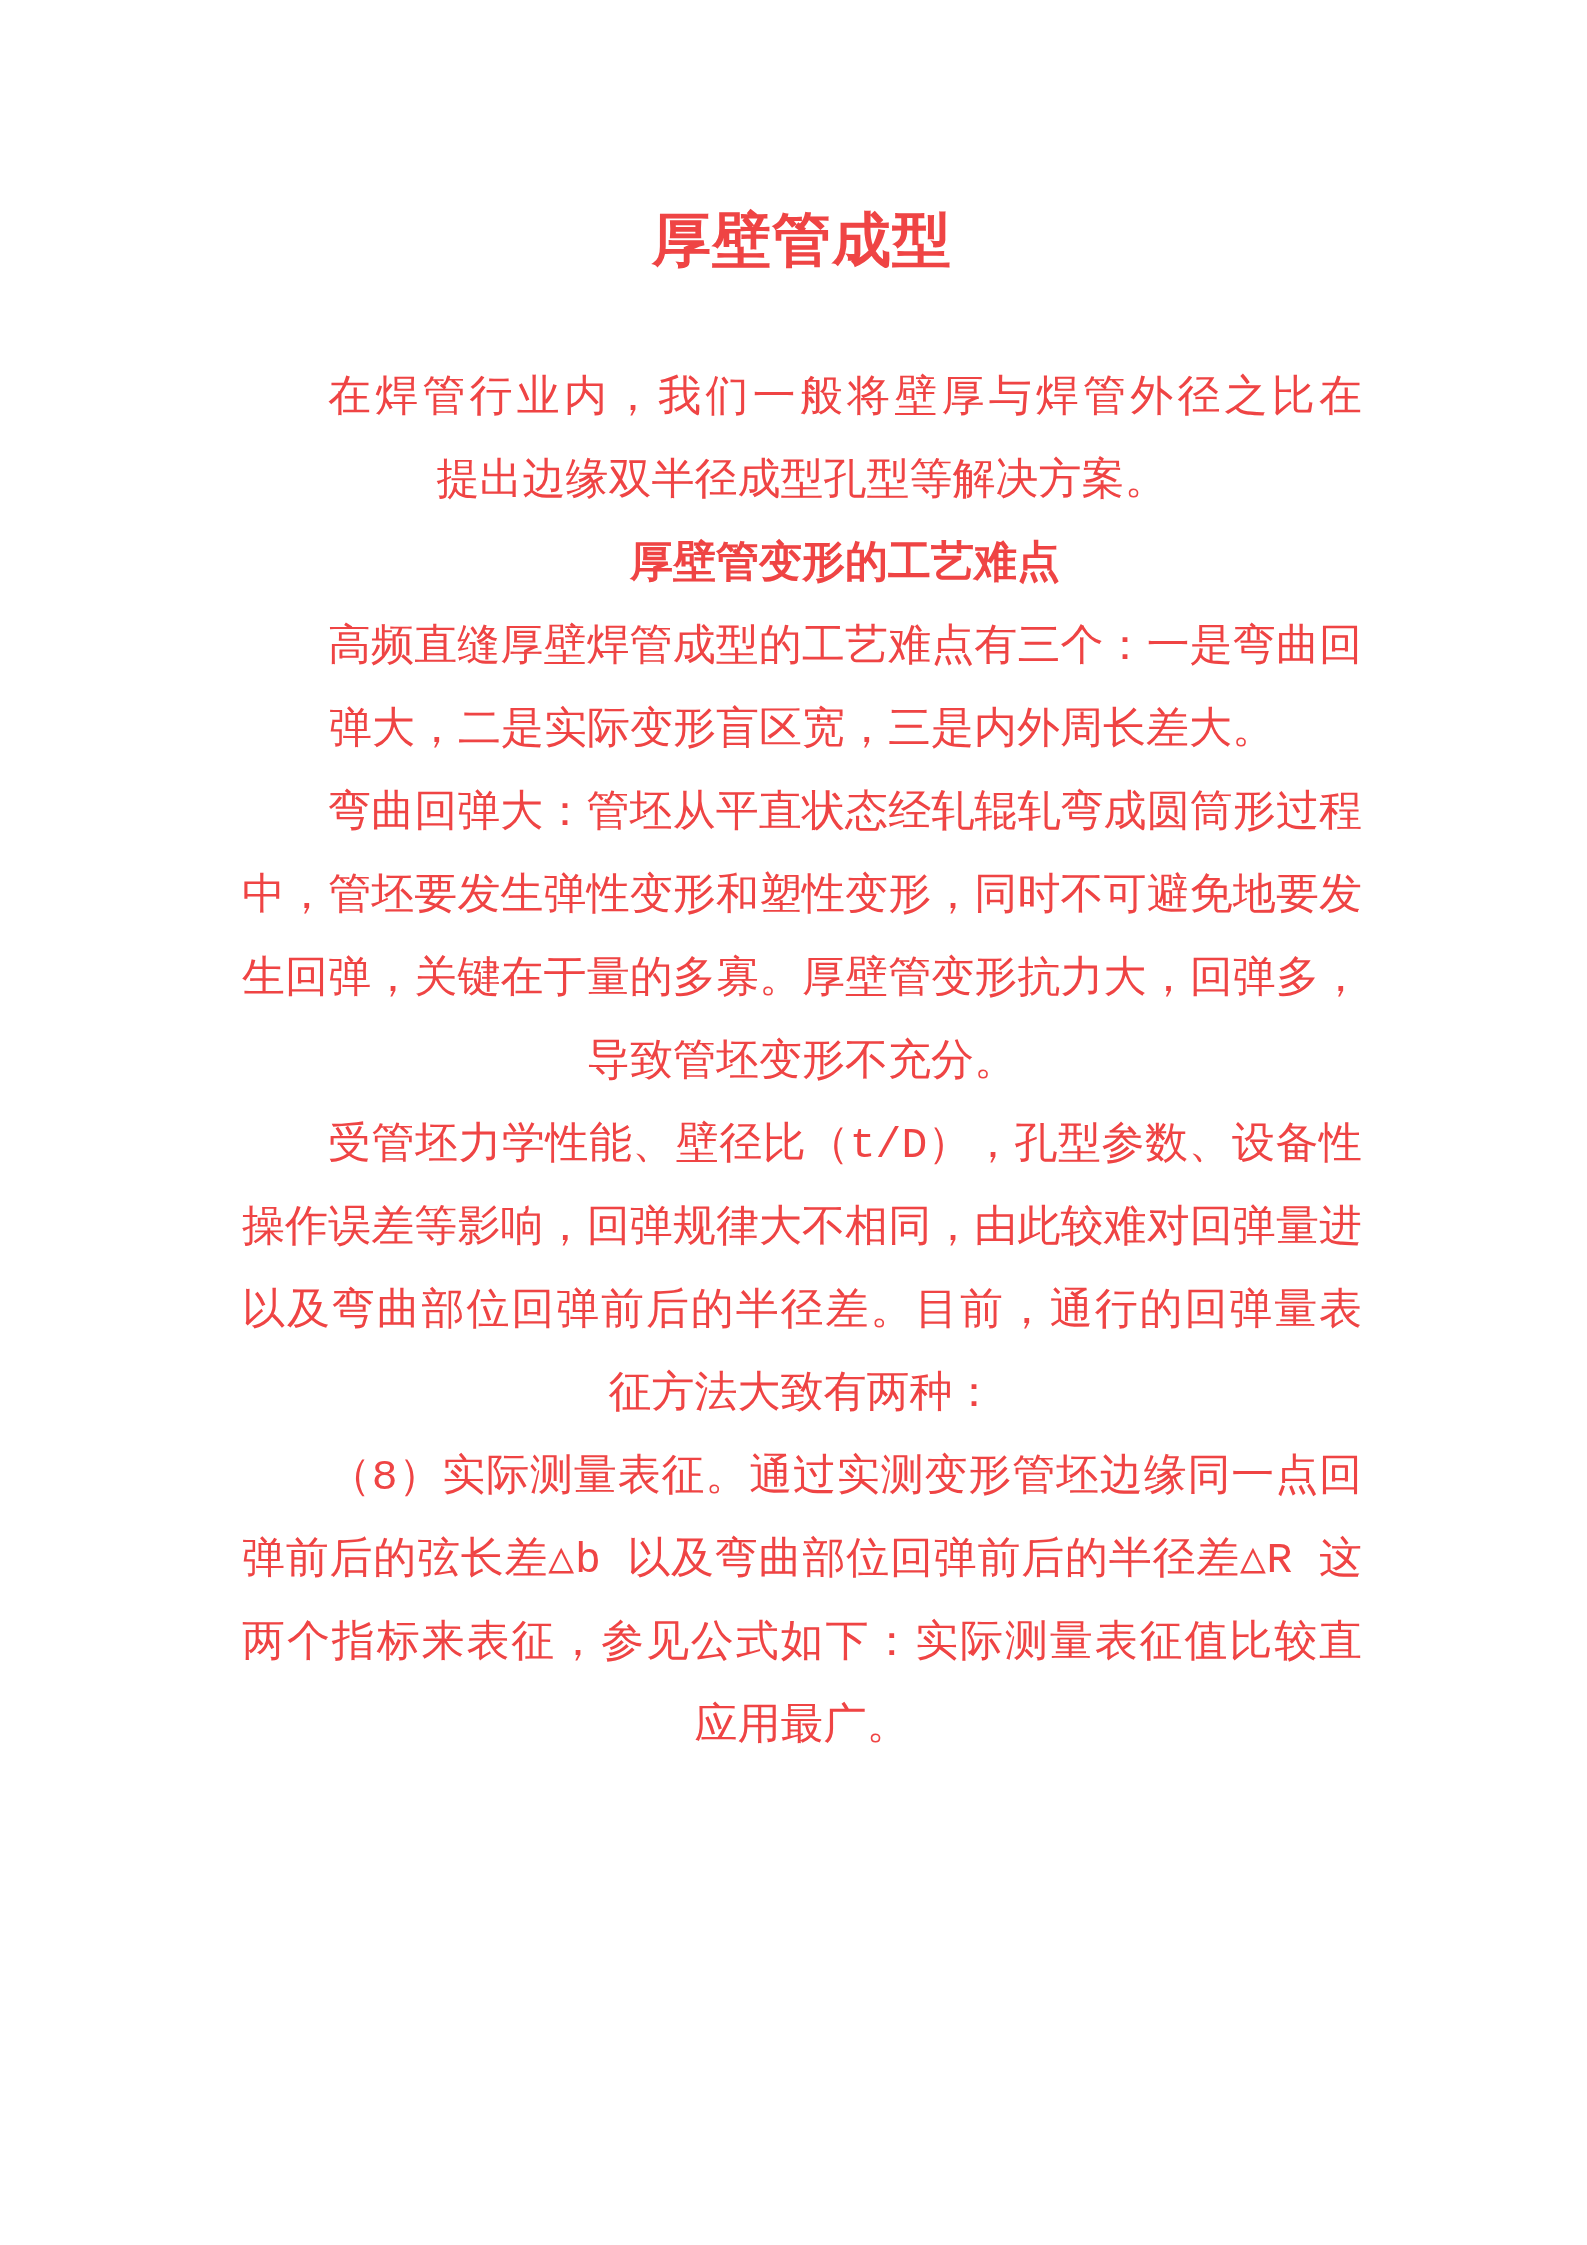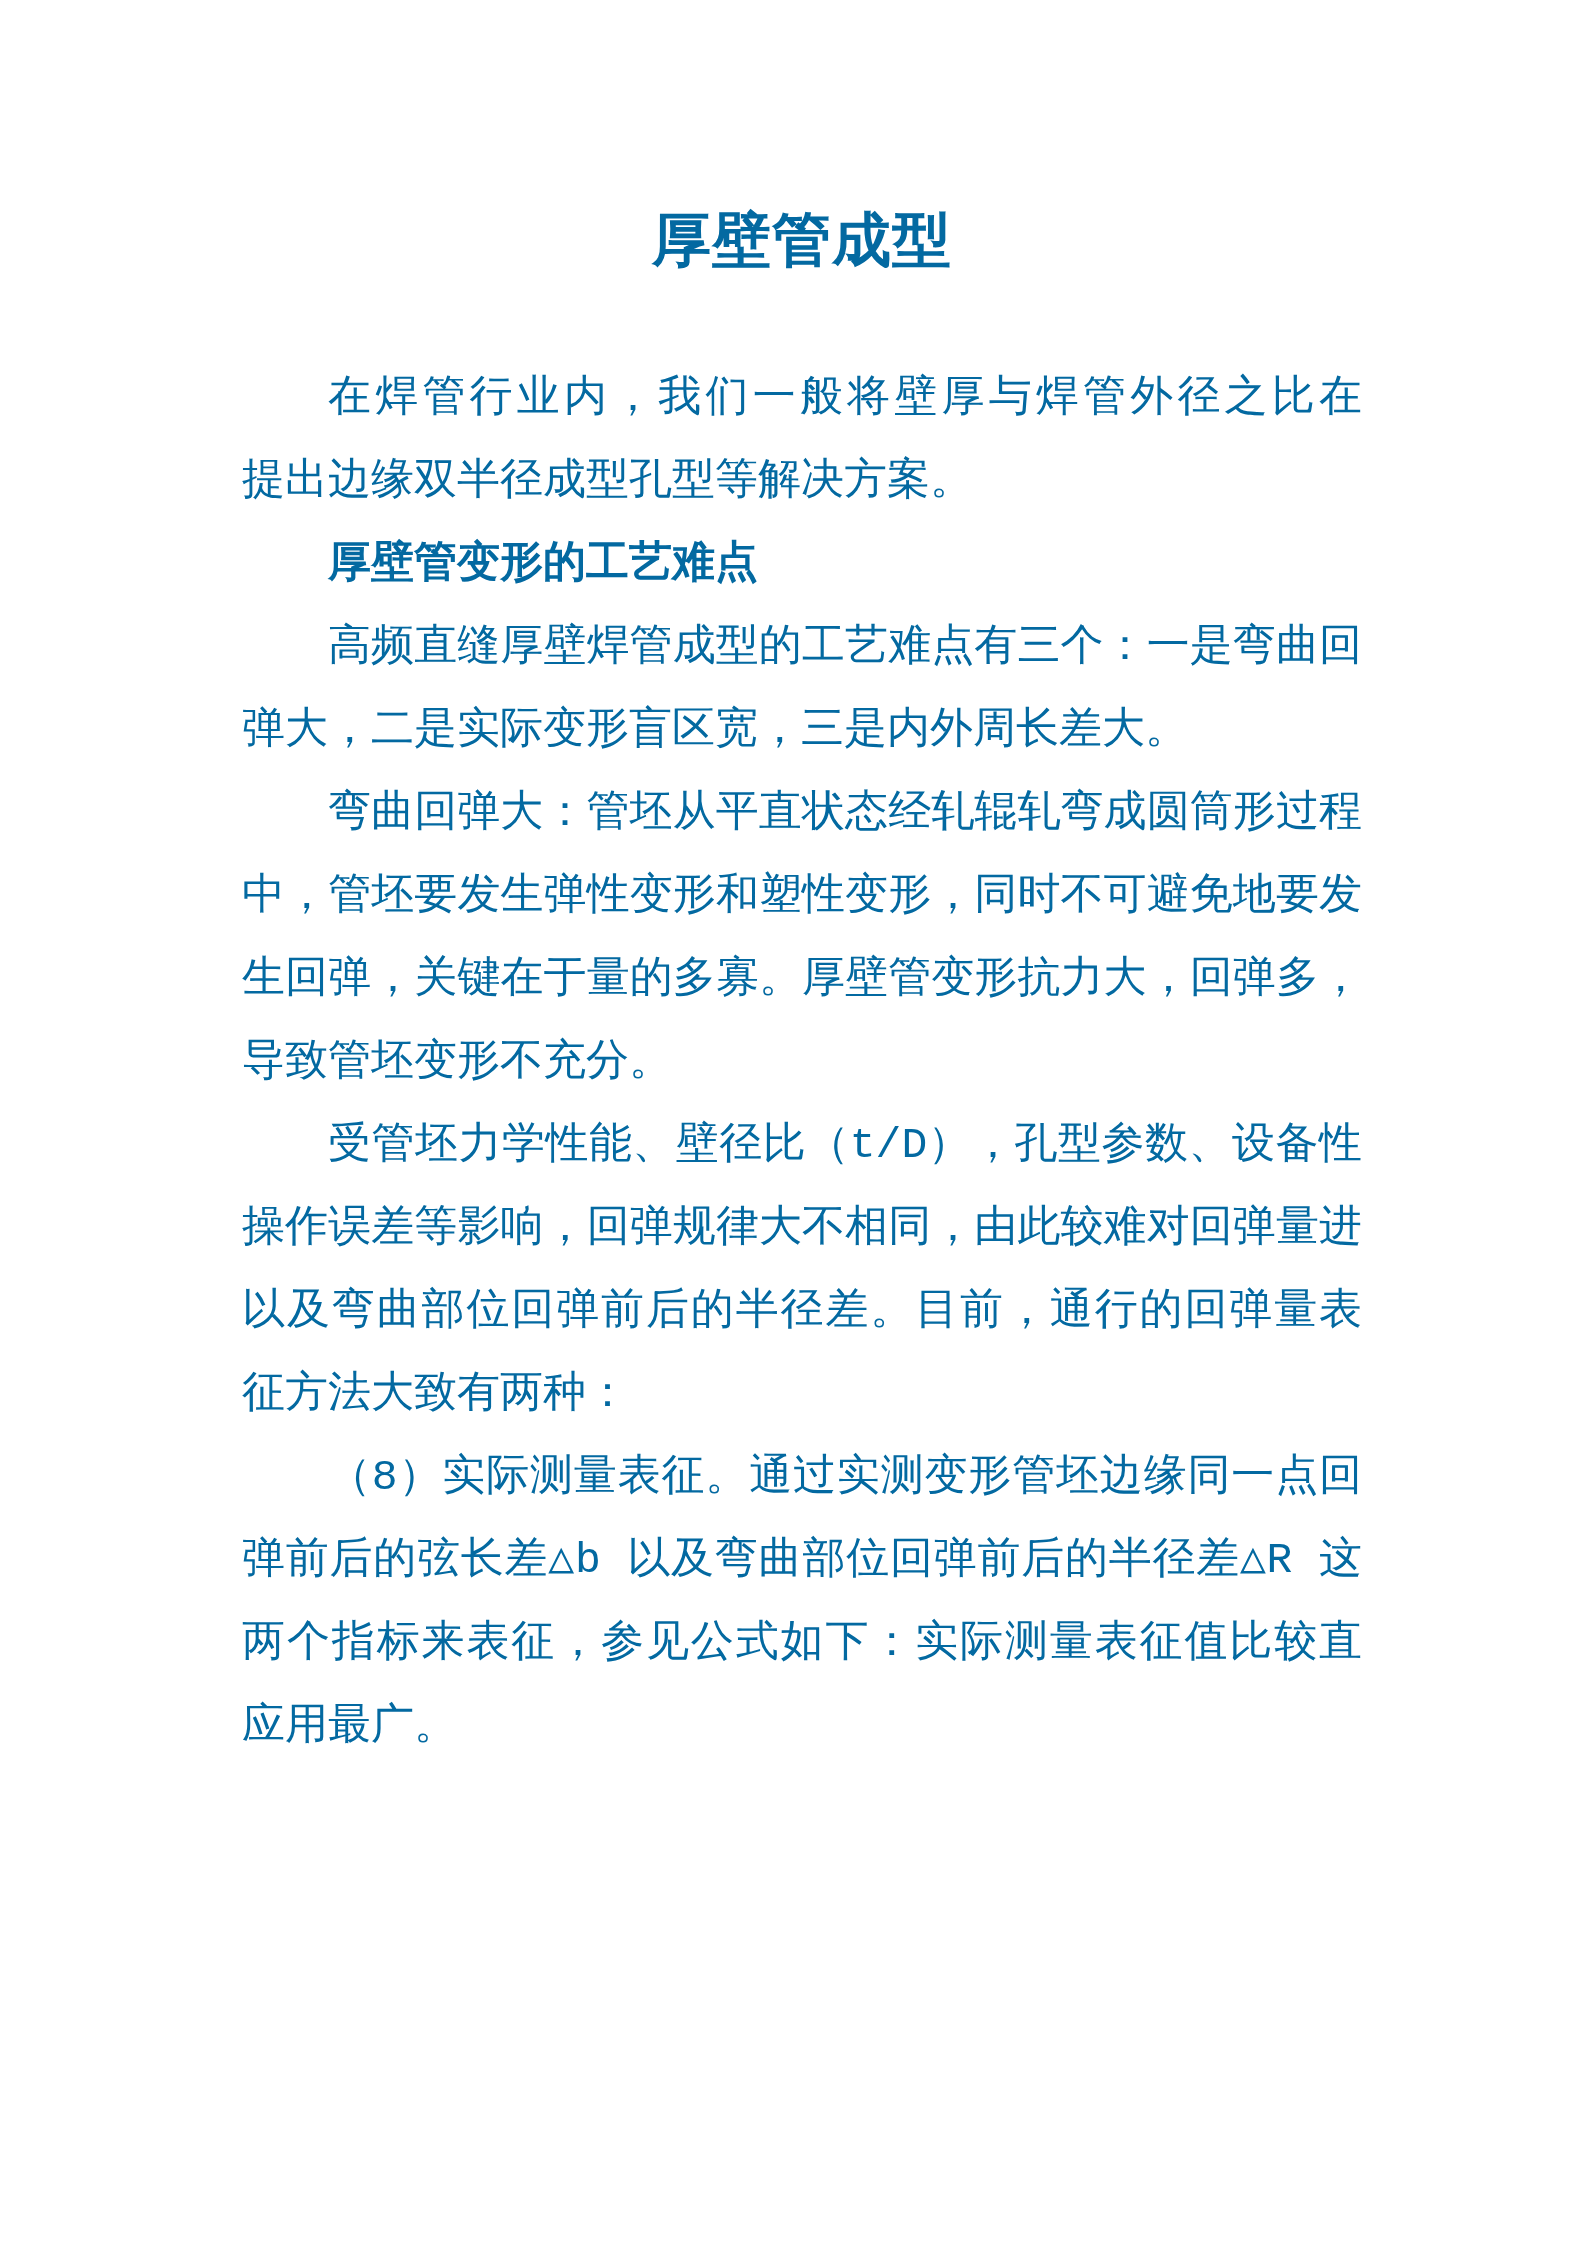--- a/index.html
+++ b/index.html
@@ -8,41 +8,41 @@
     background: #ffffff;
   }
   .page {
     position: relative;
     width: 1587px;
     height: 2245px;
     background: #ffffff;
     box-sizing: border-box;
     padding: 195px 225px 0 242px;
     font-family: "Liberation Serif", "DejaVu Serif", serif;
-    color: #0369a1;
+    color: #ef4444;
     overflow: hidden;
   }
   .doc-title {
     margin: 0;
     font-size: 59px;
     line-height: 90px;
     font-weight: bold;
     text-align: center;
     letter-spacing: 1px;
   }
   .doc-body {
     margin-top: 72px;
     font-family: Liberation Mono, monospace;
   }
   .line {
     font-size: 43px;
     line-height: 83px;
     height: 83px;
     overflow: hidden;
-    text-align: left;
+    text-align: center;
   }
   .indent {
     text-indent: 86px;
   }
   .j {
     text-align: justify;
     text-align-last: justify;
   }
   .bold {
     font-weight: bold;

